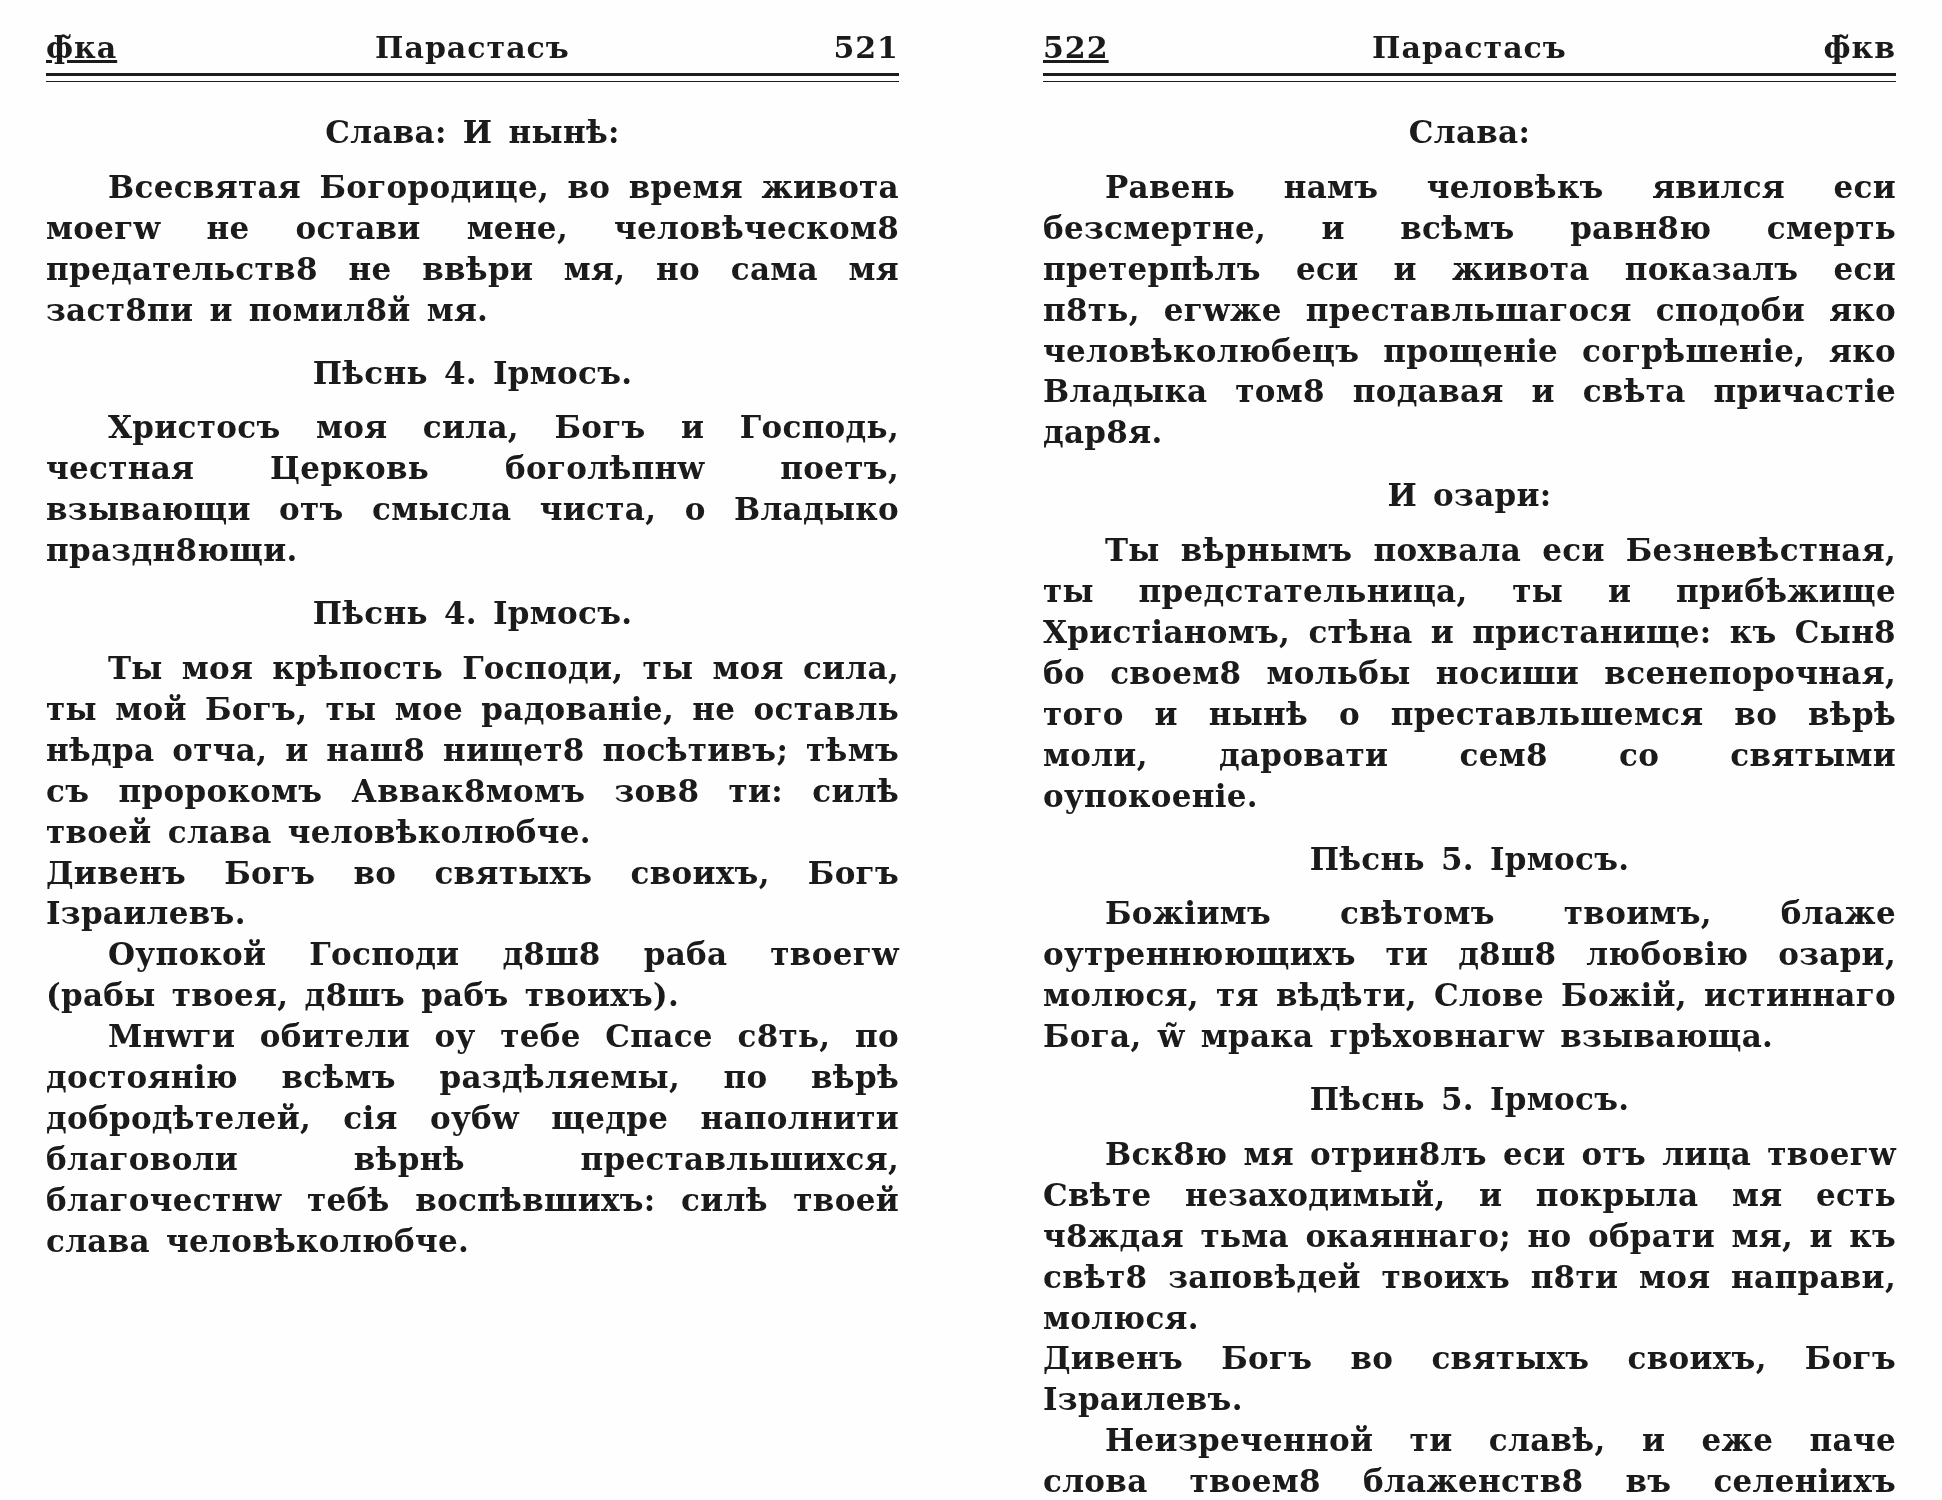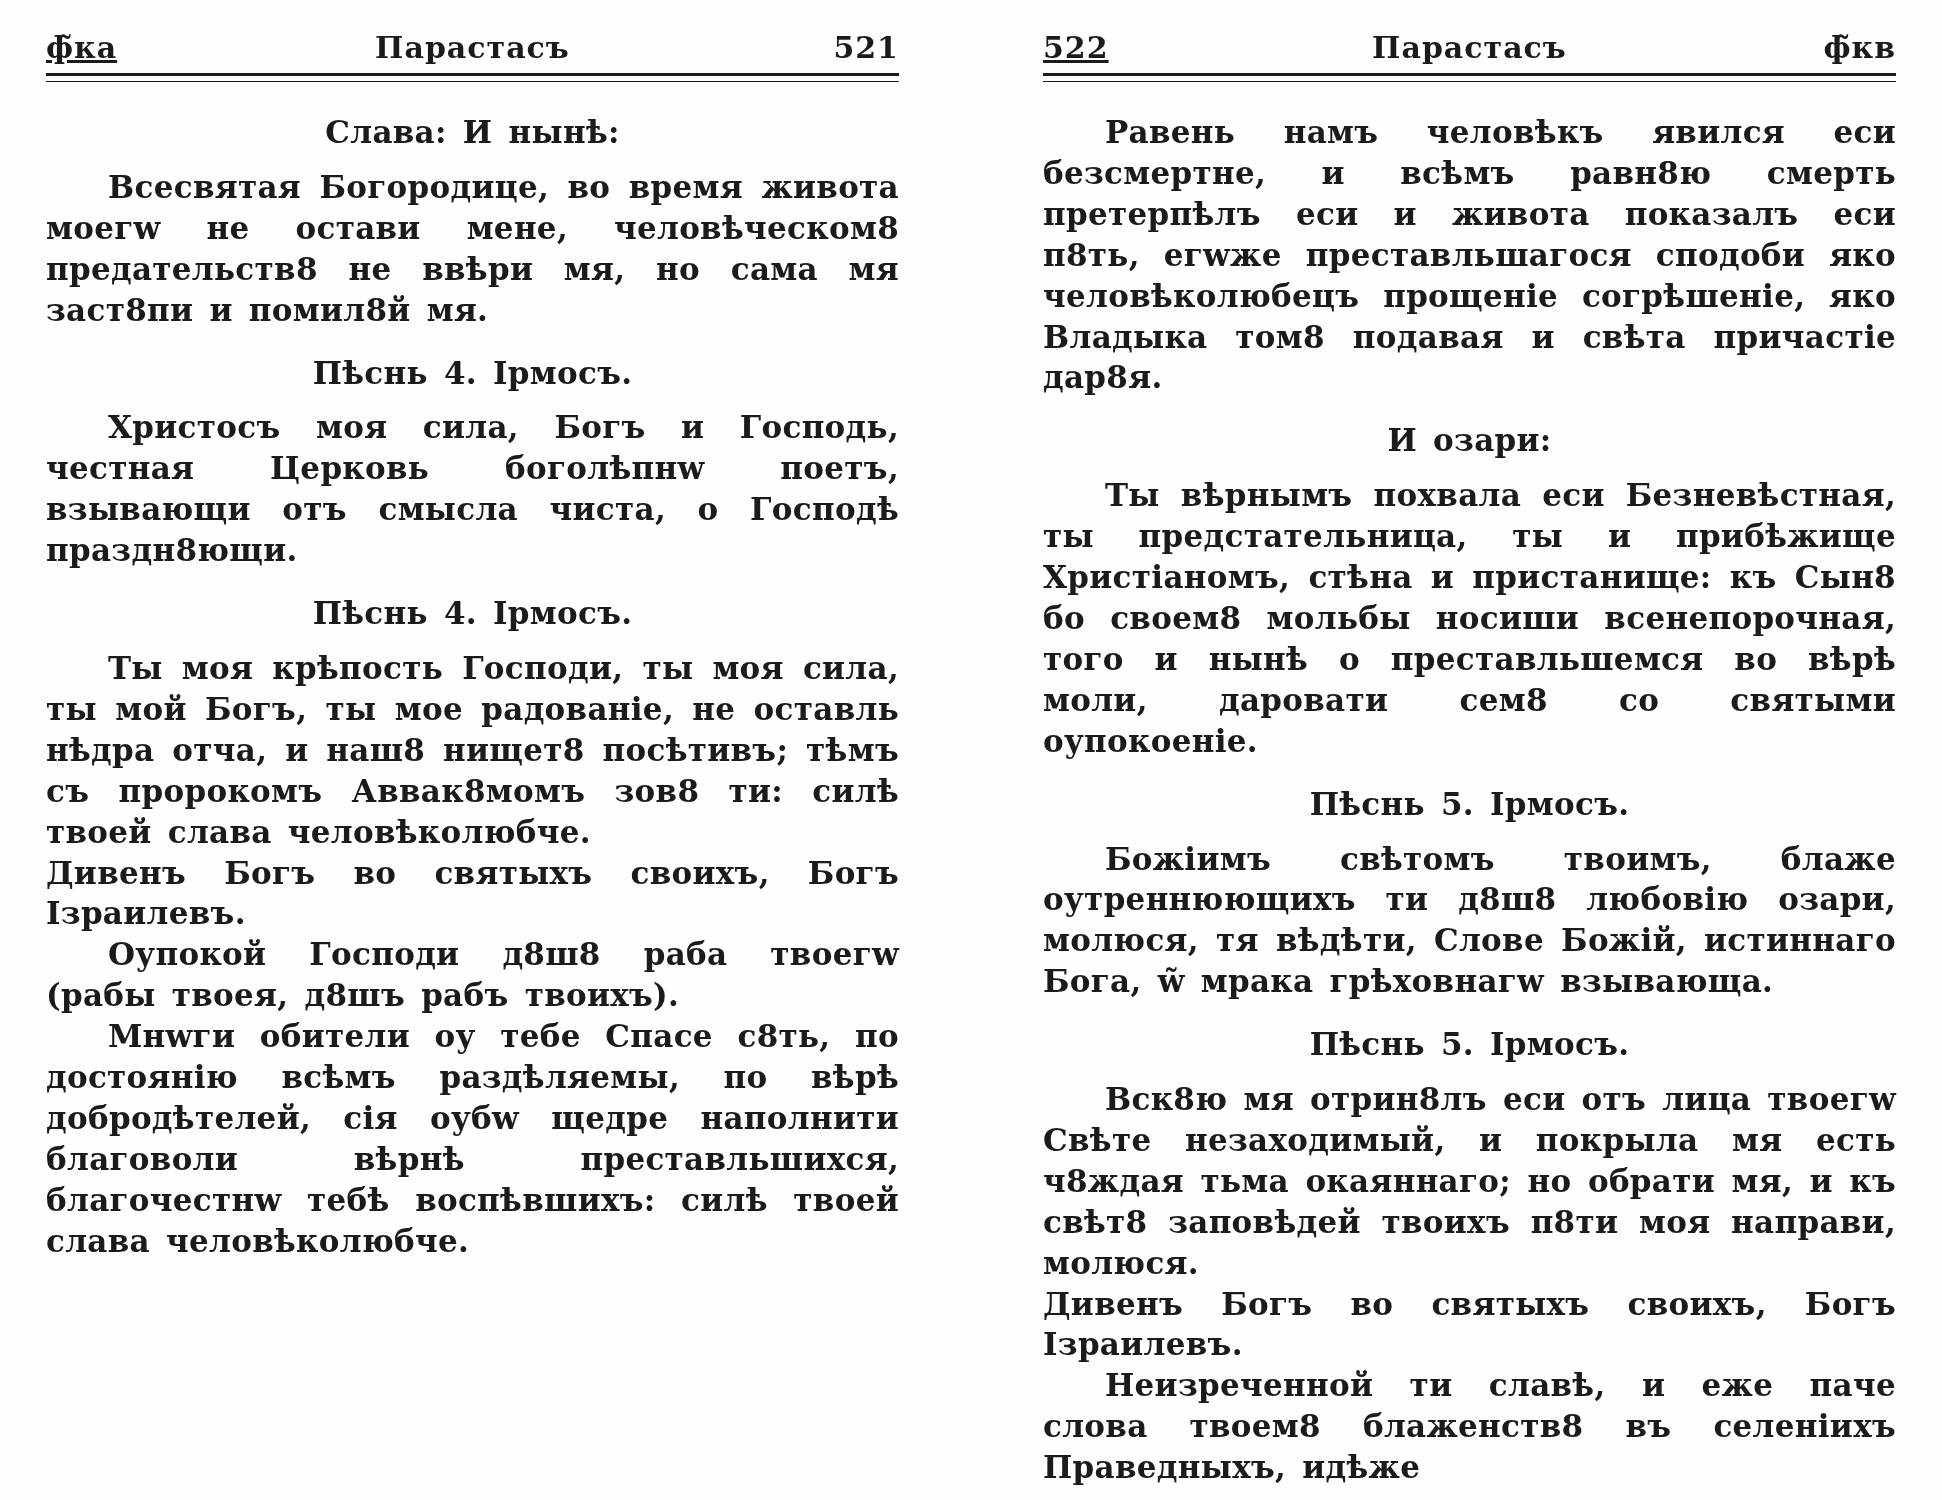--- a/index.html
+++ b/index.html
@@ -74,37 +74,38 @@
     <div class="page-header">
       <span class="hdr-left">ф̃ка</span>
       <span class="hdr-center">Парастасъ</span>
       <span class="hdr-right">521</span>
     </div>
     <div class="rule"></div>
     <div class="page-body">
         <p class="heading">Слава: И нынѣ:</p>
         <p class="para">Всесвятая Богородице, во время живота моегw не остави мене, человѣческом8 предательств8 не ввѣри мя, но сама мя заст8пи и помил8й мя.</p>
         <p class="heading">Пѣснь 4. Ірмосъ.</p>
-        <p class="para">Христосъ моя сила, Богъ и Господь, честная Церковь боголѣпнw поетъ, взывающи отъ смысла чиста, о Господѣ праздн8ющи.</p>
+        <p class="para">Христосъ моя сила, Богъ и Господь, честная Церковь боголѣпнw поетъ, взывающи отъ смысла чиста, о Владыко праздн8ющи.</p>
         <p class="heading">Пѣснь 4. Ірмосъ.</p>
         <p class="para">Ты моя крѣпость Господи, ты моя сила, ты мой Богъ, ты мое радованіе, не оставль нѣдра отча, и наш8 нищет8 посѣтивъ; тѣмъ съ пророкомъ Аввак8момъ зов8 ти: силѣ твоей слава человѣколюбче.</p>
         <p class="para-flush">Дивенъ Богъ во святыхъ своихъ, Богъ Ізраилевъ.</p>
         <p class="para">Оупокой Господи д8ш8 раба твоегw (рабы твоея, д8шъ рабъ твоихъ).</p>
         <p class="para">Мнwги обители оу тебе Спасе с8ть, по достоянію всѣмъ раздѣляемы, по вѣрѣ добродѣтелей, сія оубw щедре наполнити благоволи вѣрнѣ преставльшихся, благочестнw тебѣ воспѣвшихъ: силѣ твоей слава человѣколюбче.</p>
       </div>
   </div>
 
   <div class="page page-right">
     <div class="page-header">
       <span class="hdr-left">522</span>
       <span class="hdr-center">Парастасъ</span>
       <span class="hdr-right">ф̃кв</span>
     </div>
     <div class="rule"></div>
     <div class="page-body">
+        <p class="heading">Слава:</p>
         <p class="para">Равень намъ человѣкъ явился еси безсмертне, и всѣмъ равн8ю смерть претерпѣлъ еси и живота показалъ еси п8ть, егwже преставльшагося сподоби яко человѣколюбецъ прощеніе согрѣшеніе, яко Владыка том8 подавая и свѣта причастіе дар8я.</p>
         <p class="heading">И озари:</p>
         <p class="para">Ты вѣрнымъ похвала еси Безневѣстная, ты предстательница, ты и прибѣжище Христіаномъ, стѣна и пристанище: къ Сын8 бо своем8 мольбы носиши всенепорочная, того и нынѣ о преставльшемся во вѣрѣ моли, даровати сем8 со святыми оупокоеніе.</p>
         <p class="heading">Пѣснь 5. Ірмосъ.</p>
         <p class="para">Божіимъ свѣтомъ твоимъ, блаже оутреннюющихъ ти д8ш8 любовію озари, молюся, тя вѣдѣти, Слове Божій, истиннаго Бога, w̃ мрака грѣховнагw взывающа.</p>
         <p class="heading">Пѣснь 5. Ірмосъ.</p>
         <p class="para">Вск8ю мя отрин8лъ еси отъ лица твоегw Свѣте незаходимый, и покрыла мя есть ч8ждая тьма окаяннаго; но обрати мя, и къ свѣт8 заповѣдей твоихъ п8ти моя направи, молюся.</p>
         <p class="para-flush">Дивенъ Богъ во святыхъ своихъ, Богъ Ізраилевъ.</p>
         <p class="para">Неизреченной ти славѣ, и еже паче слова твоем8 блаженств8 въ селеніихъ Праведныхъ, идѣже</p>
       </div>

